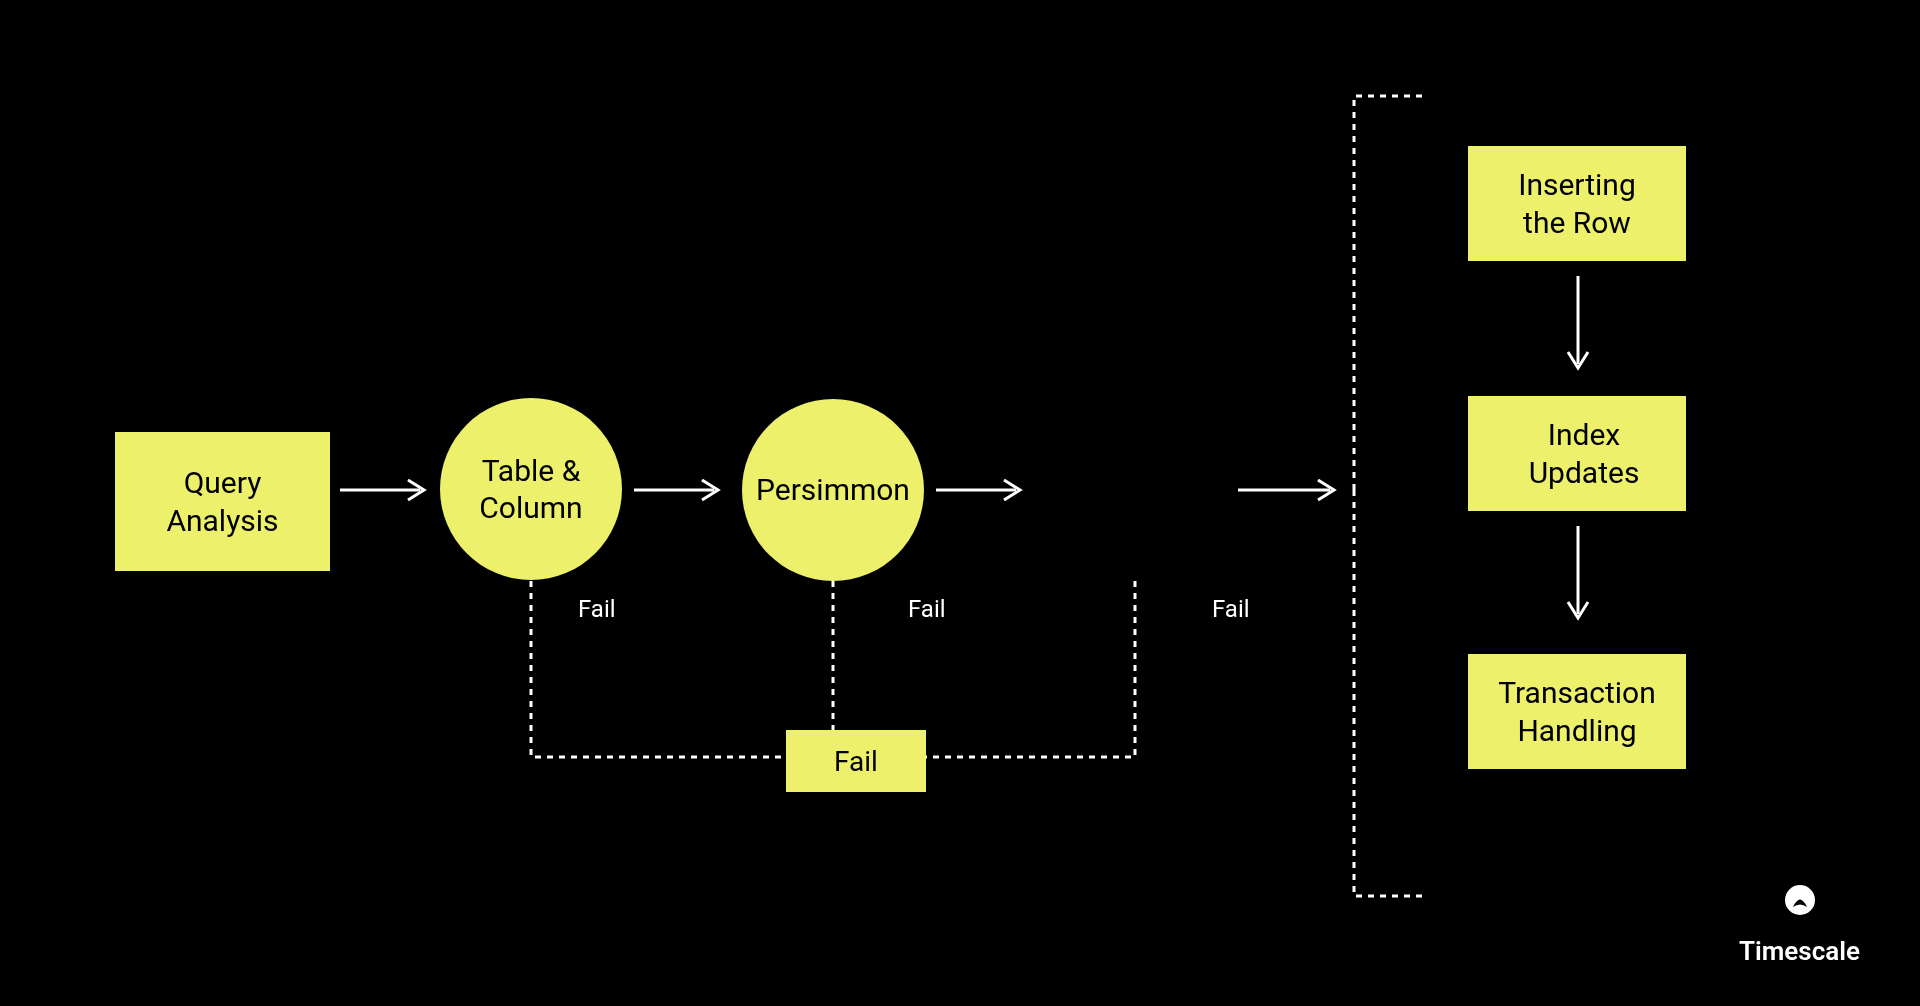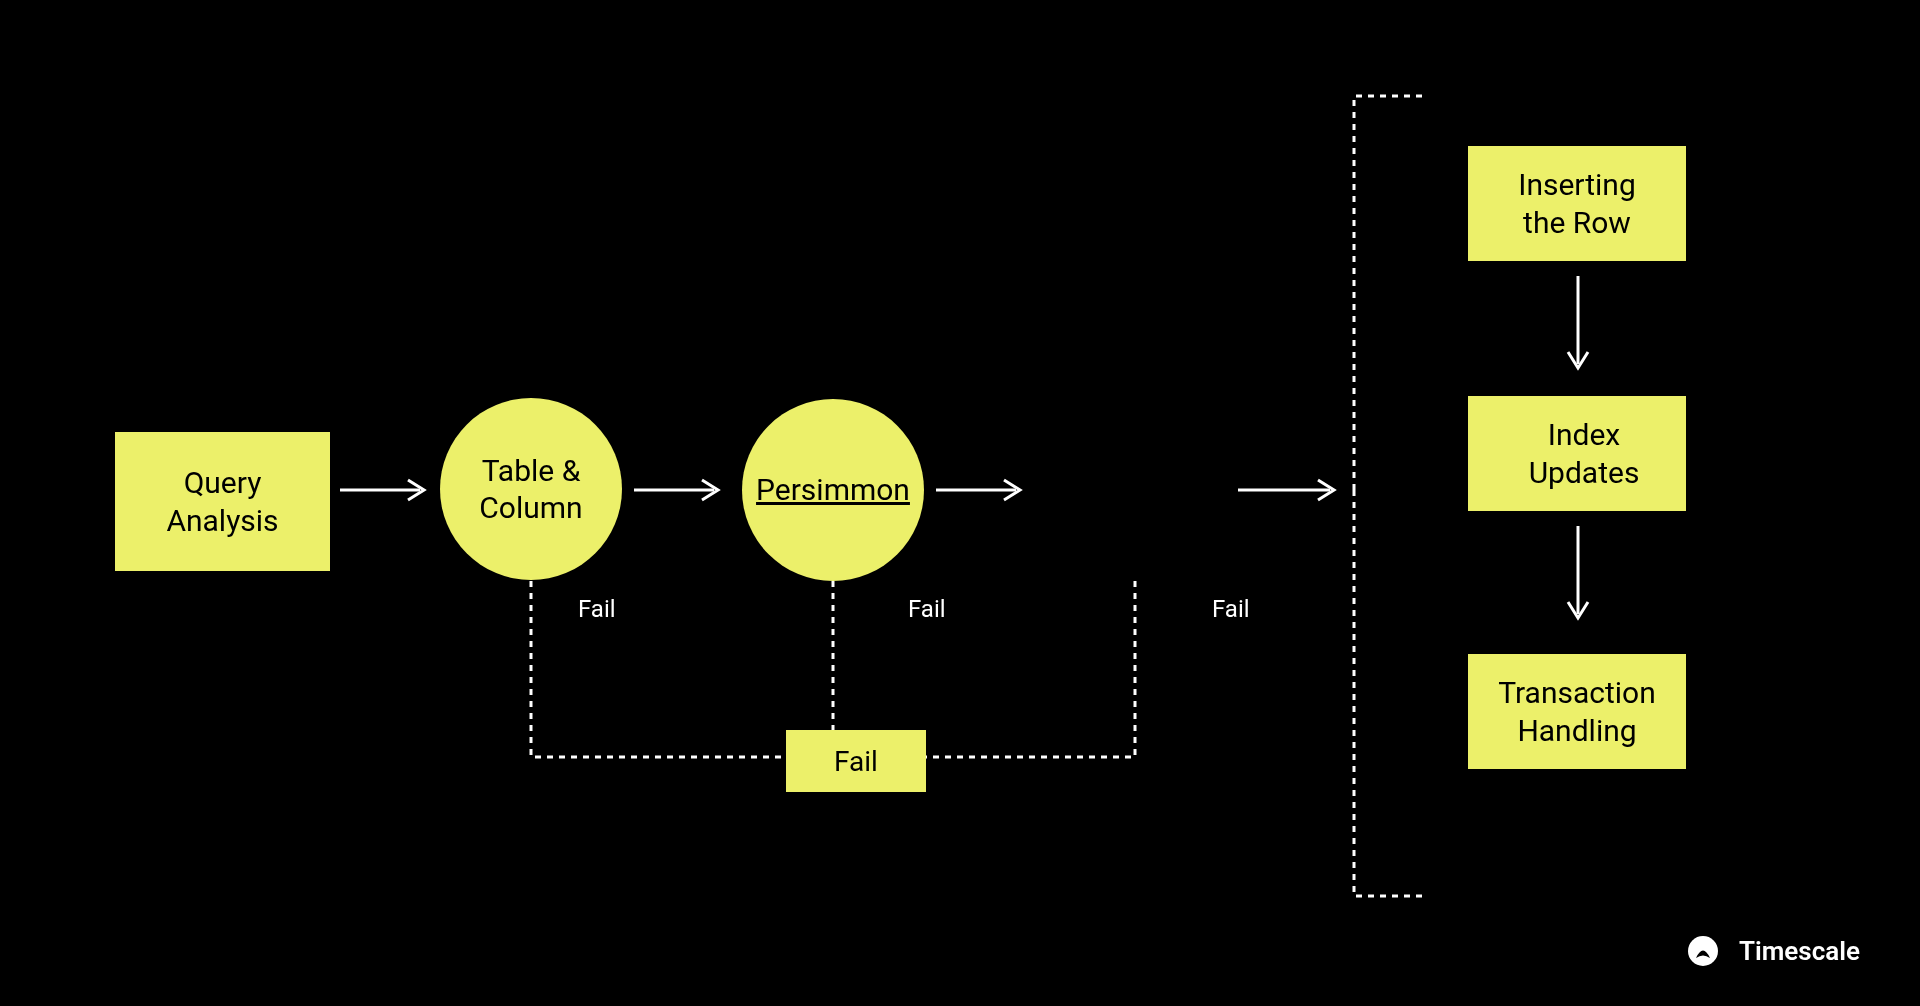--- a/index.html
+++ b/index.html
@@ -58,20 +58,21 @@
   .logo {
     position: absolute;
     right: 60px;
     bottom: 40px;
     display: flex;
     align-items: center;
     gap: 21px;
     color: #fff;
     font-size: 26px;
     font-weight: 600;
+    flex-direction: column;
   }
   .logo-mark {
     width: 30px;
     height: 30px;
     border-radius: 50%;
     background: #fff;
     display: inline-flex;
     align-items: center;
     justify-content: center;
   }
@@ -93,21 +94,21 @@
 
   <div class="circle" style="left:440px; top:398px; width:182px; height:182px;">
     <span>Table &amp;<br>Column</span>
   </div>
 
   <svg class="arrow" style="left:630px; top:476px; width:100px; height:28px;" viewBox="0 0 100 28">
     <line x1="4" y1="14" x2="84" y2="14" stroke-width="3"></line>
     <polyline points="72,4 88,14 72,24" stroke-width="3"></polyline>
   </svg>
 
-  <div class="circle" style="left:742px; top:399px; width:182px; height:182px;text-decoration:underline;">
+  <div class="circle" style="left:742px; top:399px; width:182px; height:182px;">
     <span>Persimmon</span>
   </div>
 
   <svg class="arrow" style="left:932px; top:476px; width:100px; height:28px;" viewBox="0 0 100 28">
     <line x1="4" y1="14" x2="84" y2="14" stroke-width="3"></line>
     <polyline points="72,4 88,14 72,24" stroke-width="3"></polyline>
   </svg>
 
 
   <svg class="arrow" style="left:1234px; top:476px; width:112px; height:28px;" viewBox="0 0 112 28">

